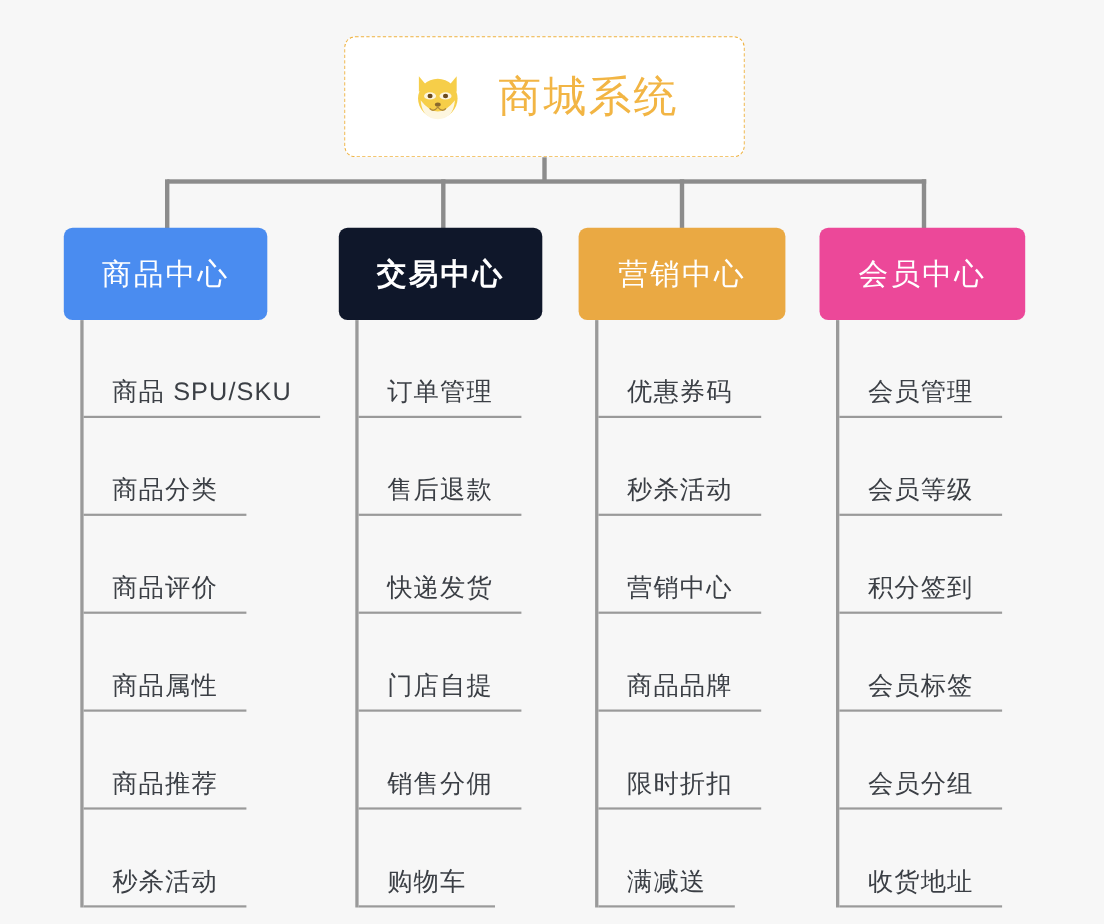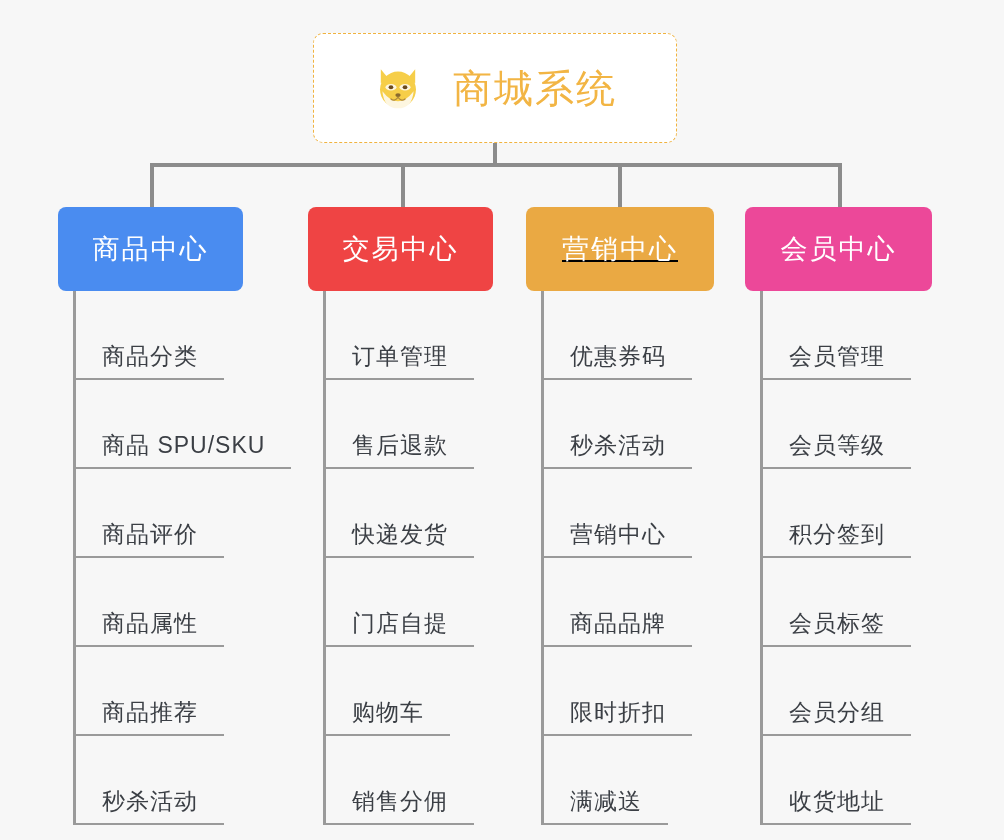--- a/index.html
+++ b/index.html
@@ -124,67 +124,67 @@
   <div class="conn conn-v" style="left:401px; top:163px; height:46px;"></div>
   <div class="conn conn-v" style="left:618px; top:163px; height:46px;"></div>
   <div class="conn conn-v" style="left:838px; top:163px; height:46px;"></div>
 
   <div class="branch" style="left:58px; width:185px;">
     <div class="branch-head" style="background:#4a8cf0;">
       <span>商品中心</span>
     </div>
     <div class="branch-body">
       <div class="leaf">
+          <span class="leaf-inner">商品 SPU/SKU</span>
+        </div>
+      <div class="leaf">
           <span class="leaf-inner">商品分类</span>
         </div>
       <div class="leaf">
-          <span class="leaf-inner">商品 SPU/SKU</span>
-        </div>
-      <div class="leaf">
           <span class="leaf-inner">商品评价</span>
         </div>
       <div class="leaf">
           <span class="leaf-inner">商品属性</span>
         </div>
       <div class="leaf">
           <span class="leaf-inner">商品推荐</span>
         </div>
       <div class="leaf">
           <span class="leaf-inner">秒杀活动</span>
         </div>
     </div>
   </div>
 
   <div class="branch" style="left:308px; width:185px;">
-    <div class="branch-head" style="background:#ef4444;">
+    <div class="branch-head" style="background:#0f172a;font-weight:bold;">
       <span>交易中心</span>
     </div>
     <div class="branch-body">
       <div class="leaf">
           <span class="leaf-inner">订单管理</span>
         </div>
       <div class="leaf">
           <span class="leaf-inner">售后退款</span>
         </div>
       <div class="leaf">
           <span class="leaf-inner">快递发货</span>
         </div>
       <div class="leaf">
           <span class="leaf-inner">门店自提</span>
         </div>
       <div class="leaf">
+          <span class="leaf-inner">销售分佣</span>
+        </div>
+      <div class="leaf">
           <span class="leaf-inner">购物车</span>
         </div>
-      <div class="leaf">
-          <span class="leaf-inner">销售分佣</span>
-        </div>
-    </div>
-  </div>
-
-  <div class="branch" style="left:526px; width:188px;text-decoration:underline;">
+    </div>
+  </div>
+
+  <div class="branch" style="left:526px; width:188px;">
     <div class="branch-head" style="background:#eaa943;">
       <span>营销中心</span>
     </div>
     <div class="branch-body">
       <div class="leaf">
           <span class="leaf-inner">优惠券码</span>
         </div>
       <div class="leaf">
           <span class="leaf-inner">秒杀活动</span>
         </div>

